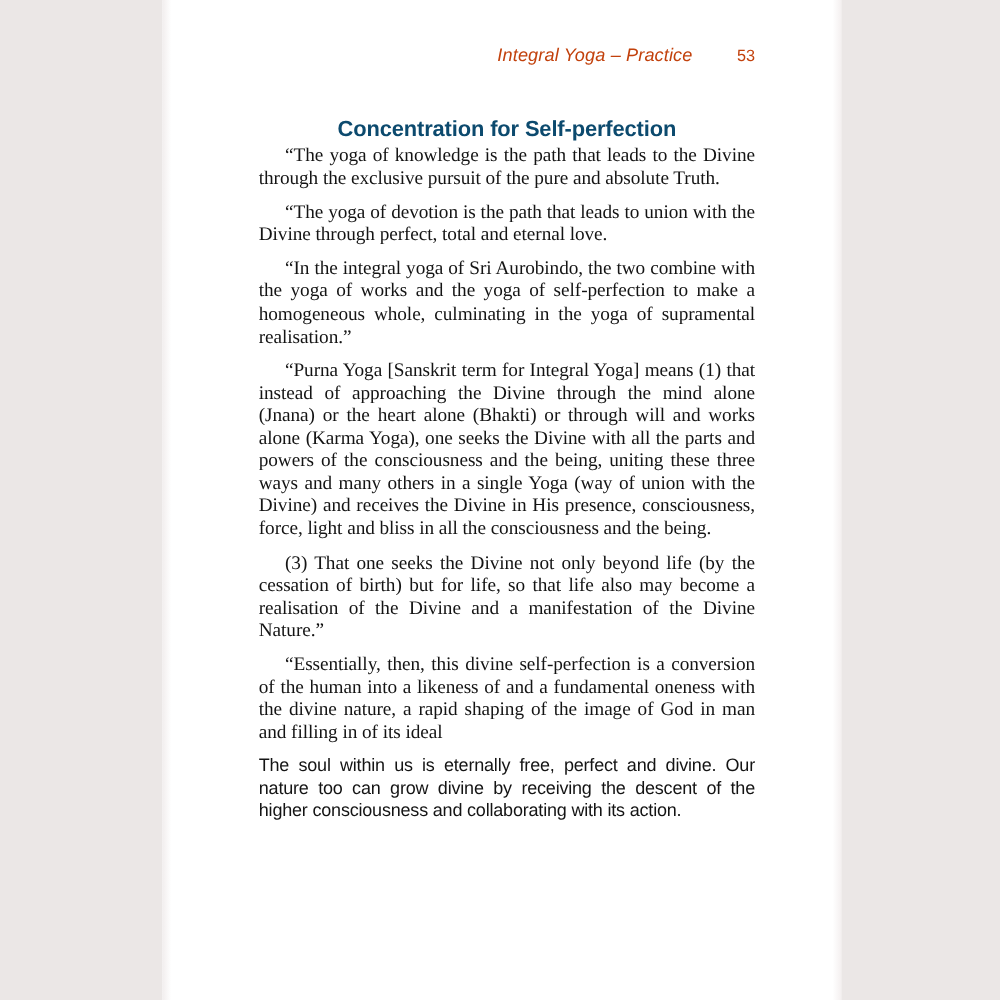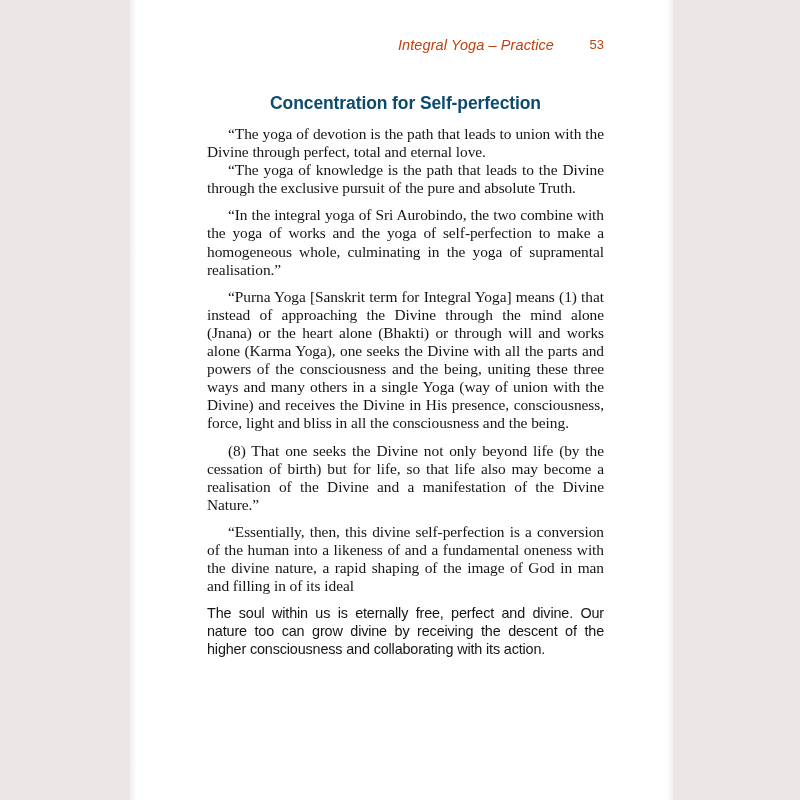--- a/index.html
+++ b/index.html
@@ -146,31 +146,31 @@
 
     <div id="running-header">
       <span class="header-title">Integral Yoga – Practice</span>
       <span class="header-page-number">53</span>
     </div>
 
     <h1 id="section-heading">Concentration for Self-perfection</h1>
 
     <div id="body-column">
 
+      <p class="para serif indent">“The yoga of knowledge is the path that leads to the Divine through the exclusive pursuit of the pure and absolute Truth.</p>
+
       <p class="para serif indent gap-before">“The yoga of devotion is the path that leads to union with the Divine through perfect, total and eternal love.</p>
-
-      <p class="para serif indent">“The yoga of knowledge is the path that leads to the Divine through the exclusive pursuit of the pure and absolute Truth.</p>
 
       <p class="para serif indent gap-before">“In the integral yoga of Sri Aurobindo, the two combine with the yoga of works and the yoga of self-perfection to make a homogeneous whole, culminating in the yoga of supramental realisation.”</p>
 
 
       <p class="para serif indent gap-before">“Purna Yoga [Sanskrit term for Integral Yoga] means (1) that instead of approaching the Divine through the mind alone (Jnana) or the heart alone (Bhakti) or through will and works alone (Karma Yoga), one seeks the Divine with all the parts and powers of the consciousness and the being, uniting these three ways and many others in a single Yoga (way of union with the Divine) and receives the Divine in His presence, consciousness, force, light and bliss in all the consciousness and the being.</p>
 
 
-      <p class="para serif indent gap-before">(8) That one seeks the Divine not only beyond life (by the cessation of birth) but for life, so that life also may become a realisation of the Divine and a manifestation of the Divine Nature.”</p>
+      <p class="para serif indent gap-before">(3) That one seeks the Divine not only beyond life (by the cessation of birth) but for life, so that life also may become a realisation of the Divine and a manifestation of the Divine Nature.”</p>
 
       <p class="para serif indent gap-before continued">“Essentially, then, this divine self-perfection is a conversion of the human into a likeness of and a fundamental oneness with the divine nature, a rapid shaping of the image of God in man and filling in of its ideal</p>
 
       <p class="para sans gap-before">The soul within us is eternally free, perfect and divine. Our nature too can grow divine by receiving the descent of the higher consciousness and collaborating with its action.</p>
 
     </div>
 
   </div>
 
 </div>

